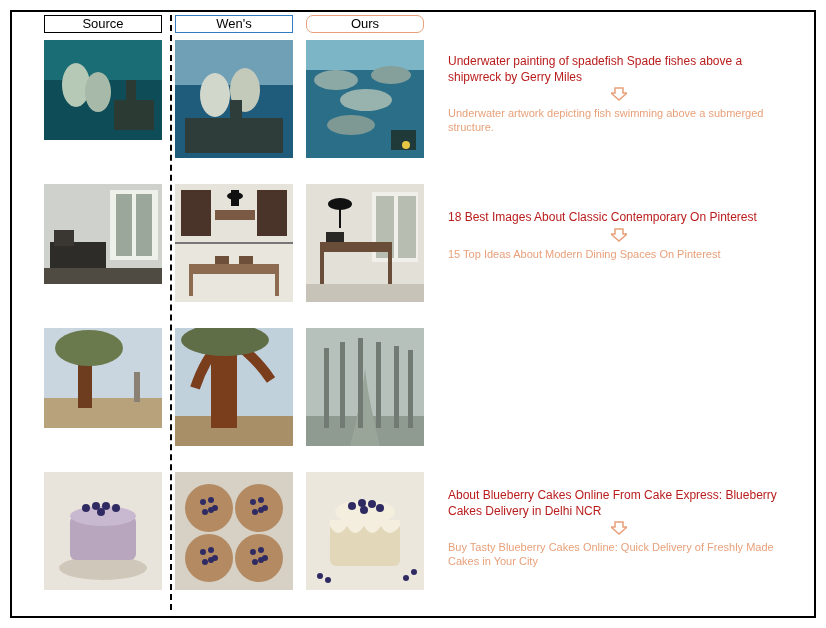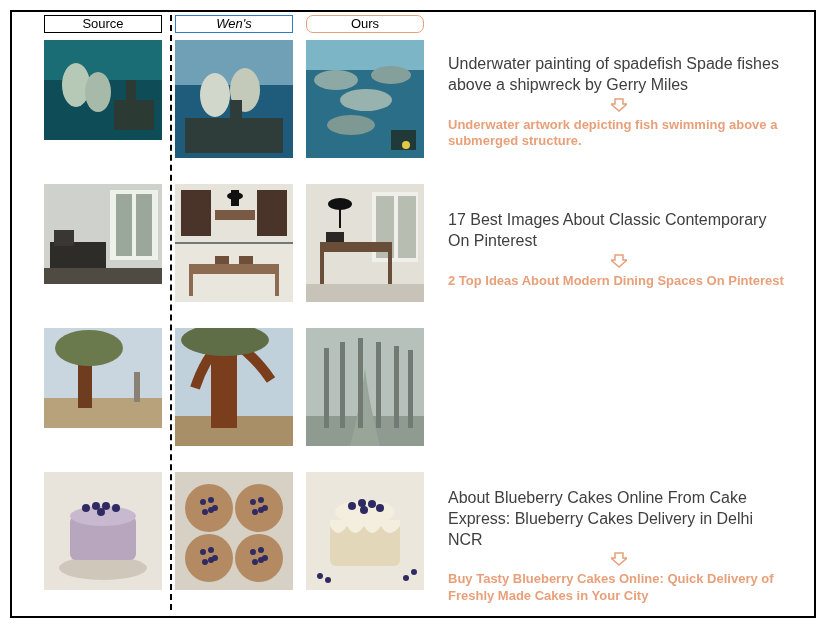--- a/index.html
+++ b/index.html
@@ -36,21 +36,21 @@
     top: 0;
     width: 118px;
     height: 18px;
     border: 1px solid #000;
     text-align: center;
     line-height: 16px;
     font-size: 13px;
     box-sizing: border-box;
     background: #fff;
   }
-  .hbox.wen { border-color: #2f7cc2; font-style: italic; }
+  .hbox.wen { border-color: #2f7cc2; }
   .hbox.ours { border-color: #e8a07a; border-radius: 7px; }
 
   .vline {
     position: absolute;
     top: 3px;
     height: 595px;
     border-left: 2px dashed #000;
   }
 
   .row {
@@ -63,22 +63,22 @@
     top: 0;
     overflow: hidden;
   }
   .thumb svg { display: block; }
 
   .captions {
     position: absolute;
     left: 436px;
     width: 342px;
   }
-  .orig { color: #404040; font-size: 16px; line-height: 1.3; }
-  .trans { color: #e8a07a; font-size: 13px; line-height: 1.3; font-weight: bold; }
+  .orig { color: #b91c1c; font-size: 12px; line-height: 1.3; }
+  .trans { color: #e8a07a; font-size: 11px; line-height: 1.3; }
   .arrow { text-align: center; margin: 2px 0 2px 0; }
   .arrow svg { display: inline-block; }
 </style>
 </head>
 <body>
 
 <div class="frame"></div>
 <div class="content">
 
   <div class="headers">
@@ -172,27 +172,27 @@
         <rect x="14" y="68" width="4" height="34" fill="#6a4d39"></rect>
         <rect x="82" y="68" width="4" height="34" fill="#6a4d39"></rect>
         <rect x="20" y="48" width="18" height="10" fill="#2a2824"></rect>
         <ellipse cx="34" cy="20" rx="12" ry="6" fill="#111"></ellipse>
         <rect x="33" y="20" width="2" height="24" fill="#111"></rect>
         <rect x="0" y="100" width="118" height="18" fill="#c8c3b8"></rect>
       </svg>
     </div>
   </div>
   <div class="captions" style="top:198px;">
-    <div class="orig">17 Best Images About Classic Contemporary On Pinterest</div>
+    <div class="orig">18 Best Images About Classic Contemporary On Pinterest</div>
     <div class="arrow">
       <svg width="16" height="14">
           <path d="M4 1 L12 1 L12 6 L16 6 L8 13 L0 6 L4 6 Z" fill="none" stroke="#e8a07a" stroke-width="1.5"></path>
         </svg>
     </div>
-    <div class="trans">2 Top Ideas About Modern Dining Spaces On Pinterest</div>
+    <div class="trans">15 Top Ideas About Modern Dining Spaces On Pinterest</div>
   </div>
 
   <div class="row" style="top:316px;">
     <div class="thumb" style="left:0;width:118px;height:100px;">
       <svg width="118" height="100">
         <rect width="118" height="100" fill="#c9d6e0"></rect>
         <rect x="0" y="70" width="118" height="30" fill="#b7a27b"></rect>
         <rect x="34" y="20" width="14" height="60" fill="#6e3d20"></rect>
         <ellipse cx="45" cy="20" rx="34" ry="18" fill="#6a7a4d"></ellipse>
         <rect x="90" y="44" width="6" height="30" fill="#8a8073"></rect>

